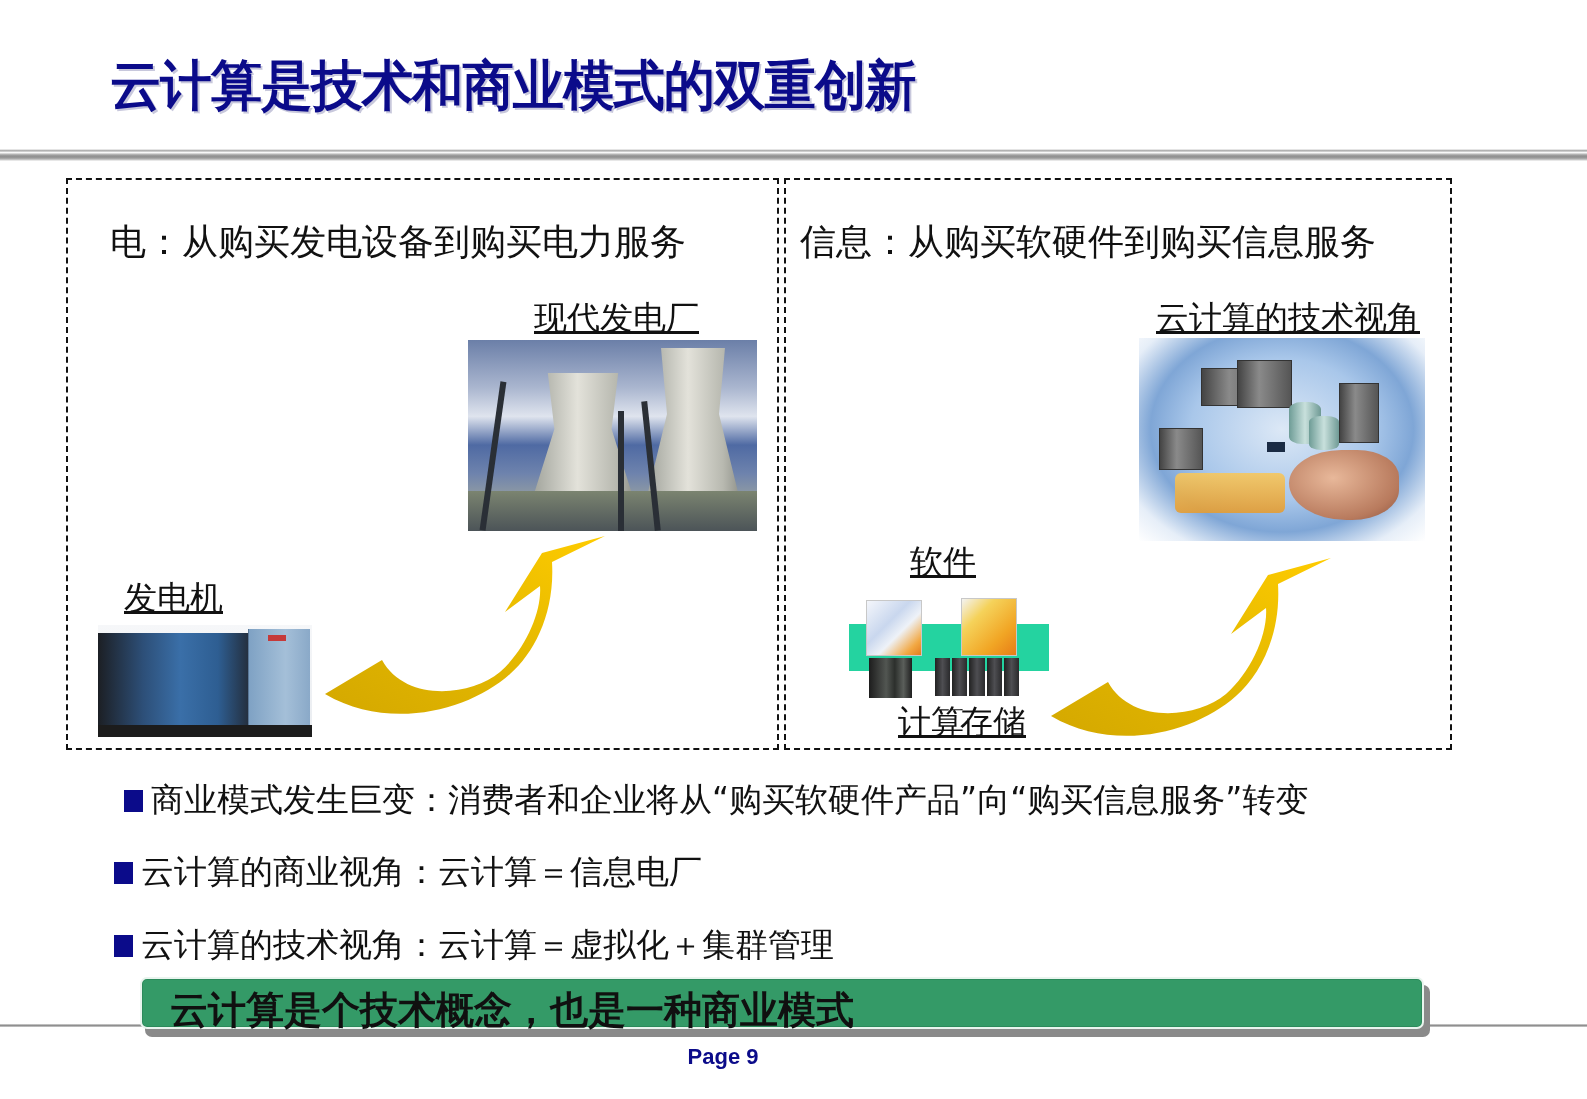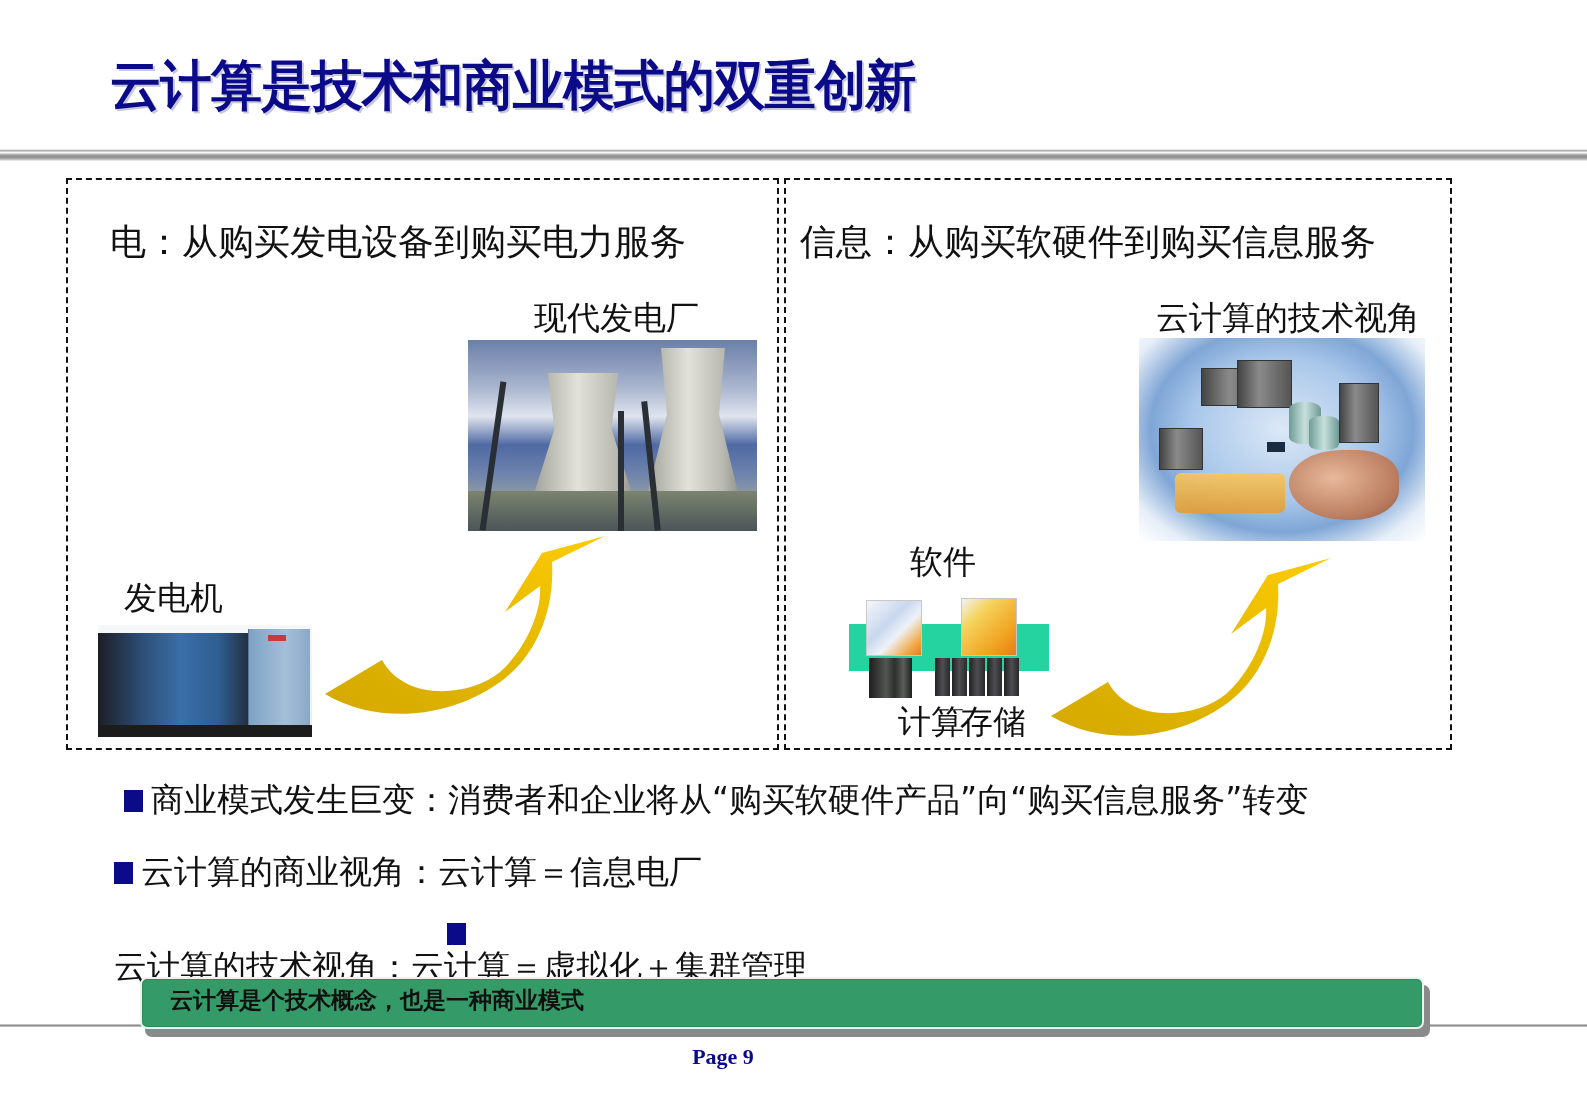--- a/index.html
+++ b/index.html
@@ -21,21 +21,21 @@
   .panel {
     position: absolute; border: 2px dashed #111; background: transparent;
   }
   .panel-left { left: 66px; top: 178px; width: 713px; height: 572px; }
   .panel-right { left: 784px; top: 178px; width: 668px; height: 572px; }
 
   .panel-heading {
     position: absolute; font-size: 36px; color: #111; white-space: nowrap; letter-spacing: 0px;
   }
   .label {
-    position: absolute; font-size: 33px; color: #111; white-space: nowrap;
+    position: absolute; font-size: 33px; color: #111; white-space: nowrap; text-decoration: underline;
   }
 
   
   .photo { position: absolute; overflow: hidden; }
 
   .plant {
     left: 468px; top: 340px; width: 289px; height: 191px;
     background: linear-gradient(to bottom, #6b7fa8 0%, #aab6cf 25%, #dfe4ee 40%, #4f6aa3 55%, #6e83ad 70%, #9aa2a0 85%, #5d6670 100%);
   }
   .plant .tower {
@@ -86,25 +86,25 @@
   .callout-shadow {
     position: absolute; left: 145px; top: 985px; width: 1285px; height: 52px;
     background: #8a8a8a; border-radius: 7px;
   }
   .callout {
     position: absolute; left: 140px; top: 977px; width: 1284px; height: 52px;
     background: #349a67; border: 2px solid #e9f4ee; border-radius: 7px;
     box-shadow: inset 0 0 0 1px #2c8a5b;
   }
   .callout-text {
-    position: absolute; left: 28px; top: 6px; font-size: 23px; font-weight: bold; color: #101010; white-space: nowrap;
+    position: absolute; left: 28px; top: 6px; font-size: 38px; font-weight: bold; color: #101010; white-space: nowrap;
   }
   .page-num {
     position: absolute; left: 0; top: 1044px; width: 1446px; text-align: center;
-    font-family: Liberation Serif, serif; font-size: 22px; font-weight: bold; color: #0b0b8a;
+    font-family: Liberation Sans, sans-serif; font-size: 22px; font-weight: bold; color: #0b0b8a;
   }
 </style>
 </head>
 <body>
 
 <div class="title">云计算是技术和商业模式的双重创新</div>
 <div class="title-rule"></div>
 
 <div class="panel panel-left"></div>
 <div class="panel-heading" style="left:110px; top:218px;">电：从购买发电设备到购买电力服务</div>
@@ -182,21 +182,21 @@
 
 <div class="bullets">
   <div class="bullet" style="top:0px;margin-left:10px;">
     <span class="sq"></span>
     <span>商业模式发生巨变：消费者和企业将从“购买软硬件产品”向“购买信息服务”转变</span>
   </div>
   <div class="bullet" style="top:72px;">
     <span class="sq"></span>
     <span>云计算的商业视角：云计算＝信息电厂</span>
   </div>
-  <div class="bullet" style="top:145px;flex-direction:column;">
+  <div class="bullet" style="top:145px;">
     <span class="sq"></span>
     <span>云计算的技术视角：云计算＝虚拟化＋集群管理</span>
   </div>
 </div>
 
 <div class="footer-rule"></div>
 <div class="callout-shadow"></div>
 <div class="callout">
   <div class="callout-text">云计算是个技术概念，也是一种商业模式</div>
 </div>

